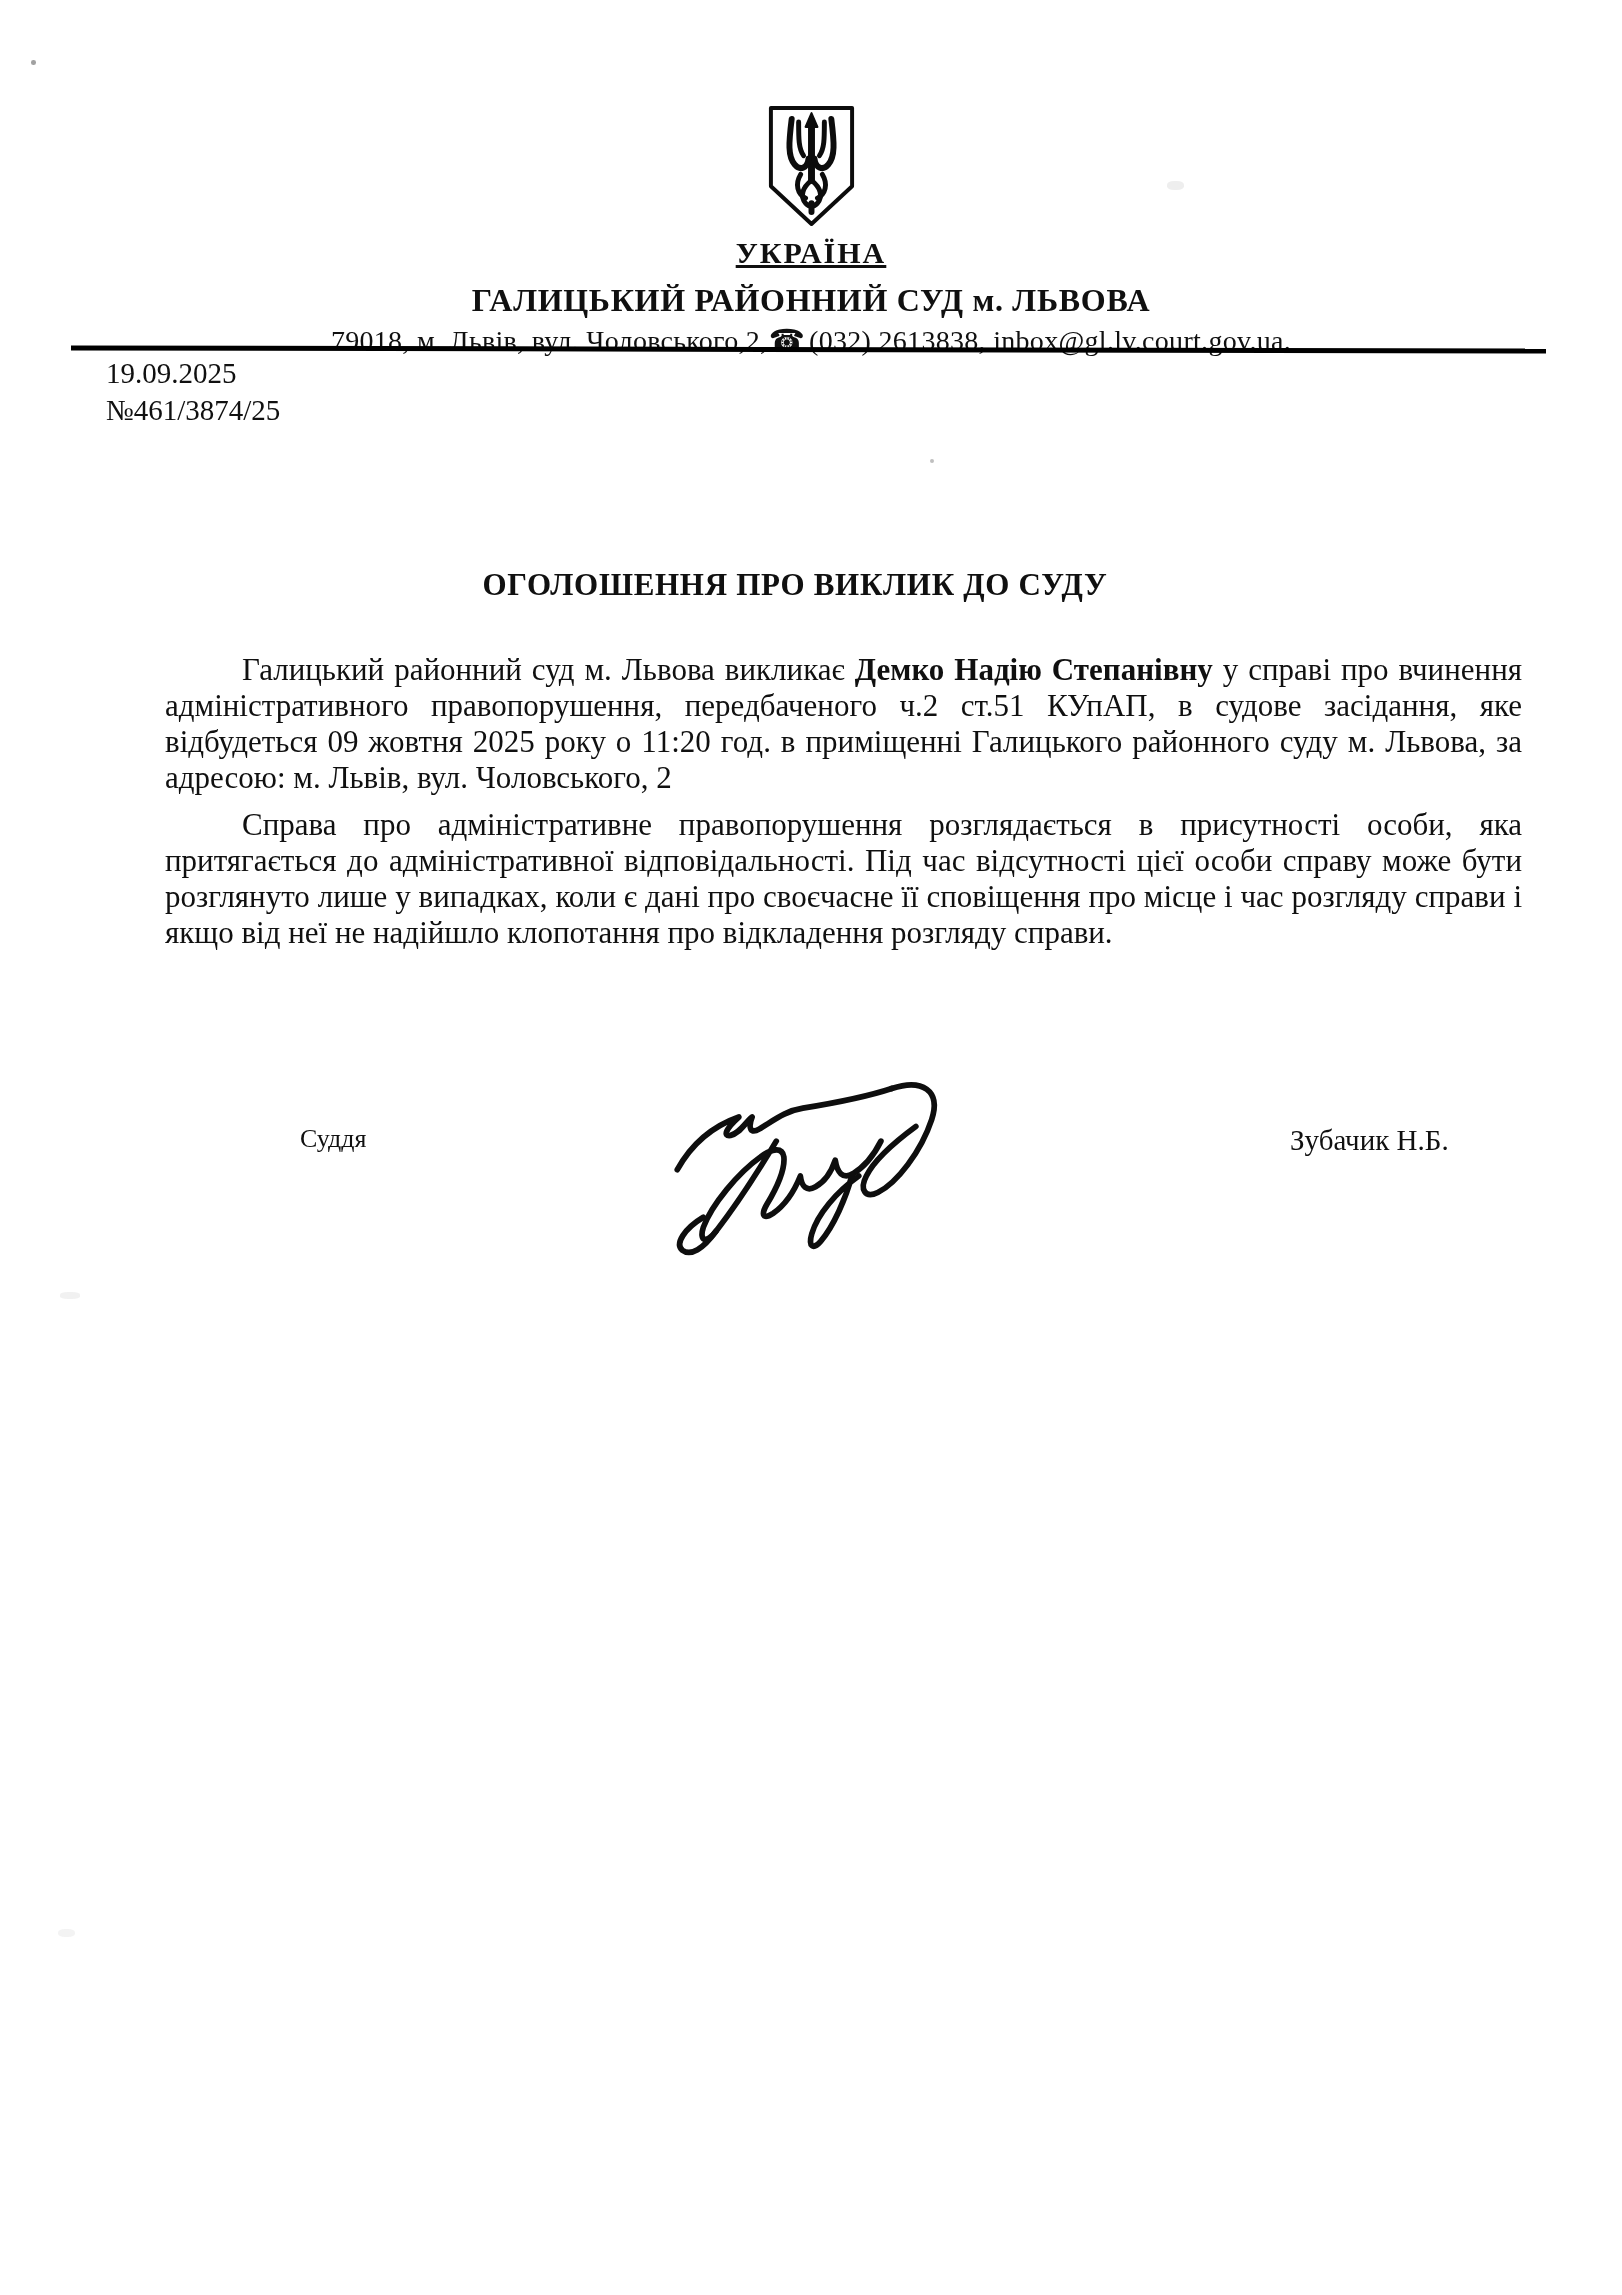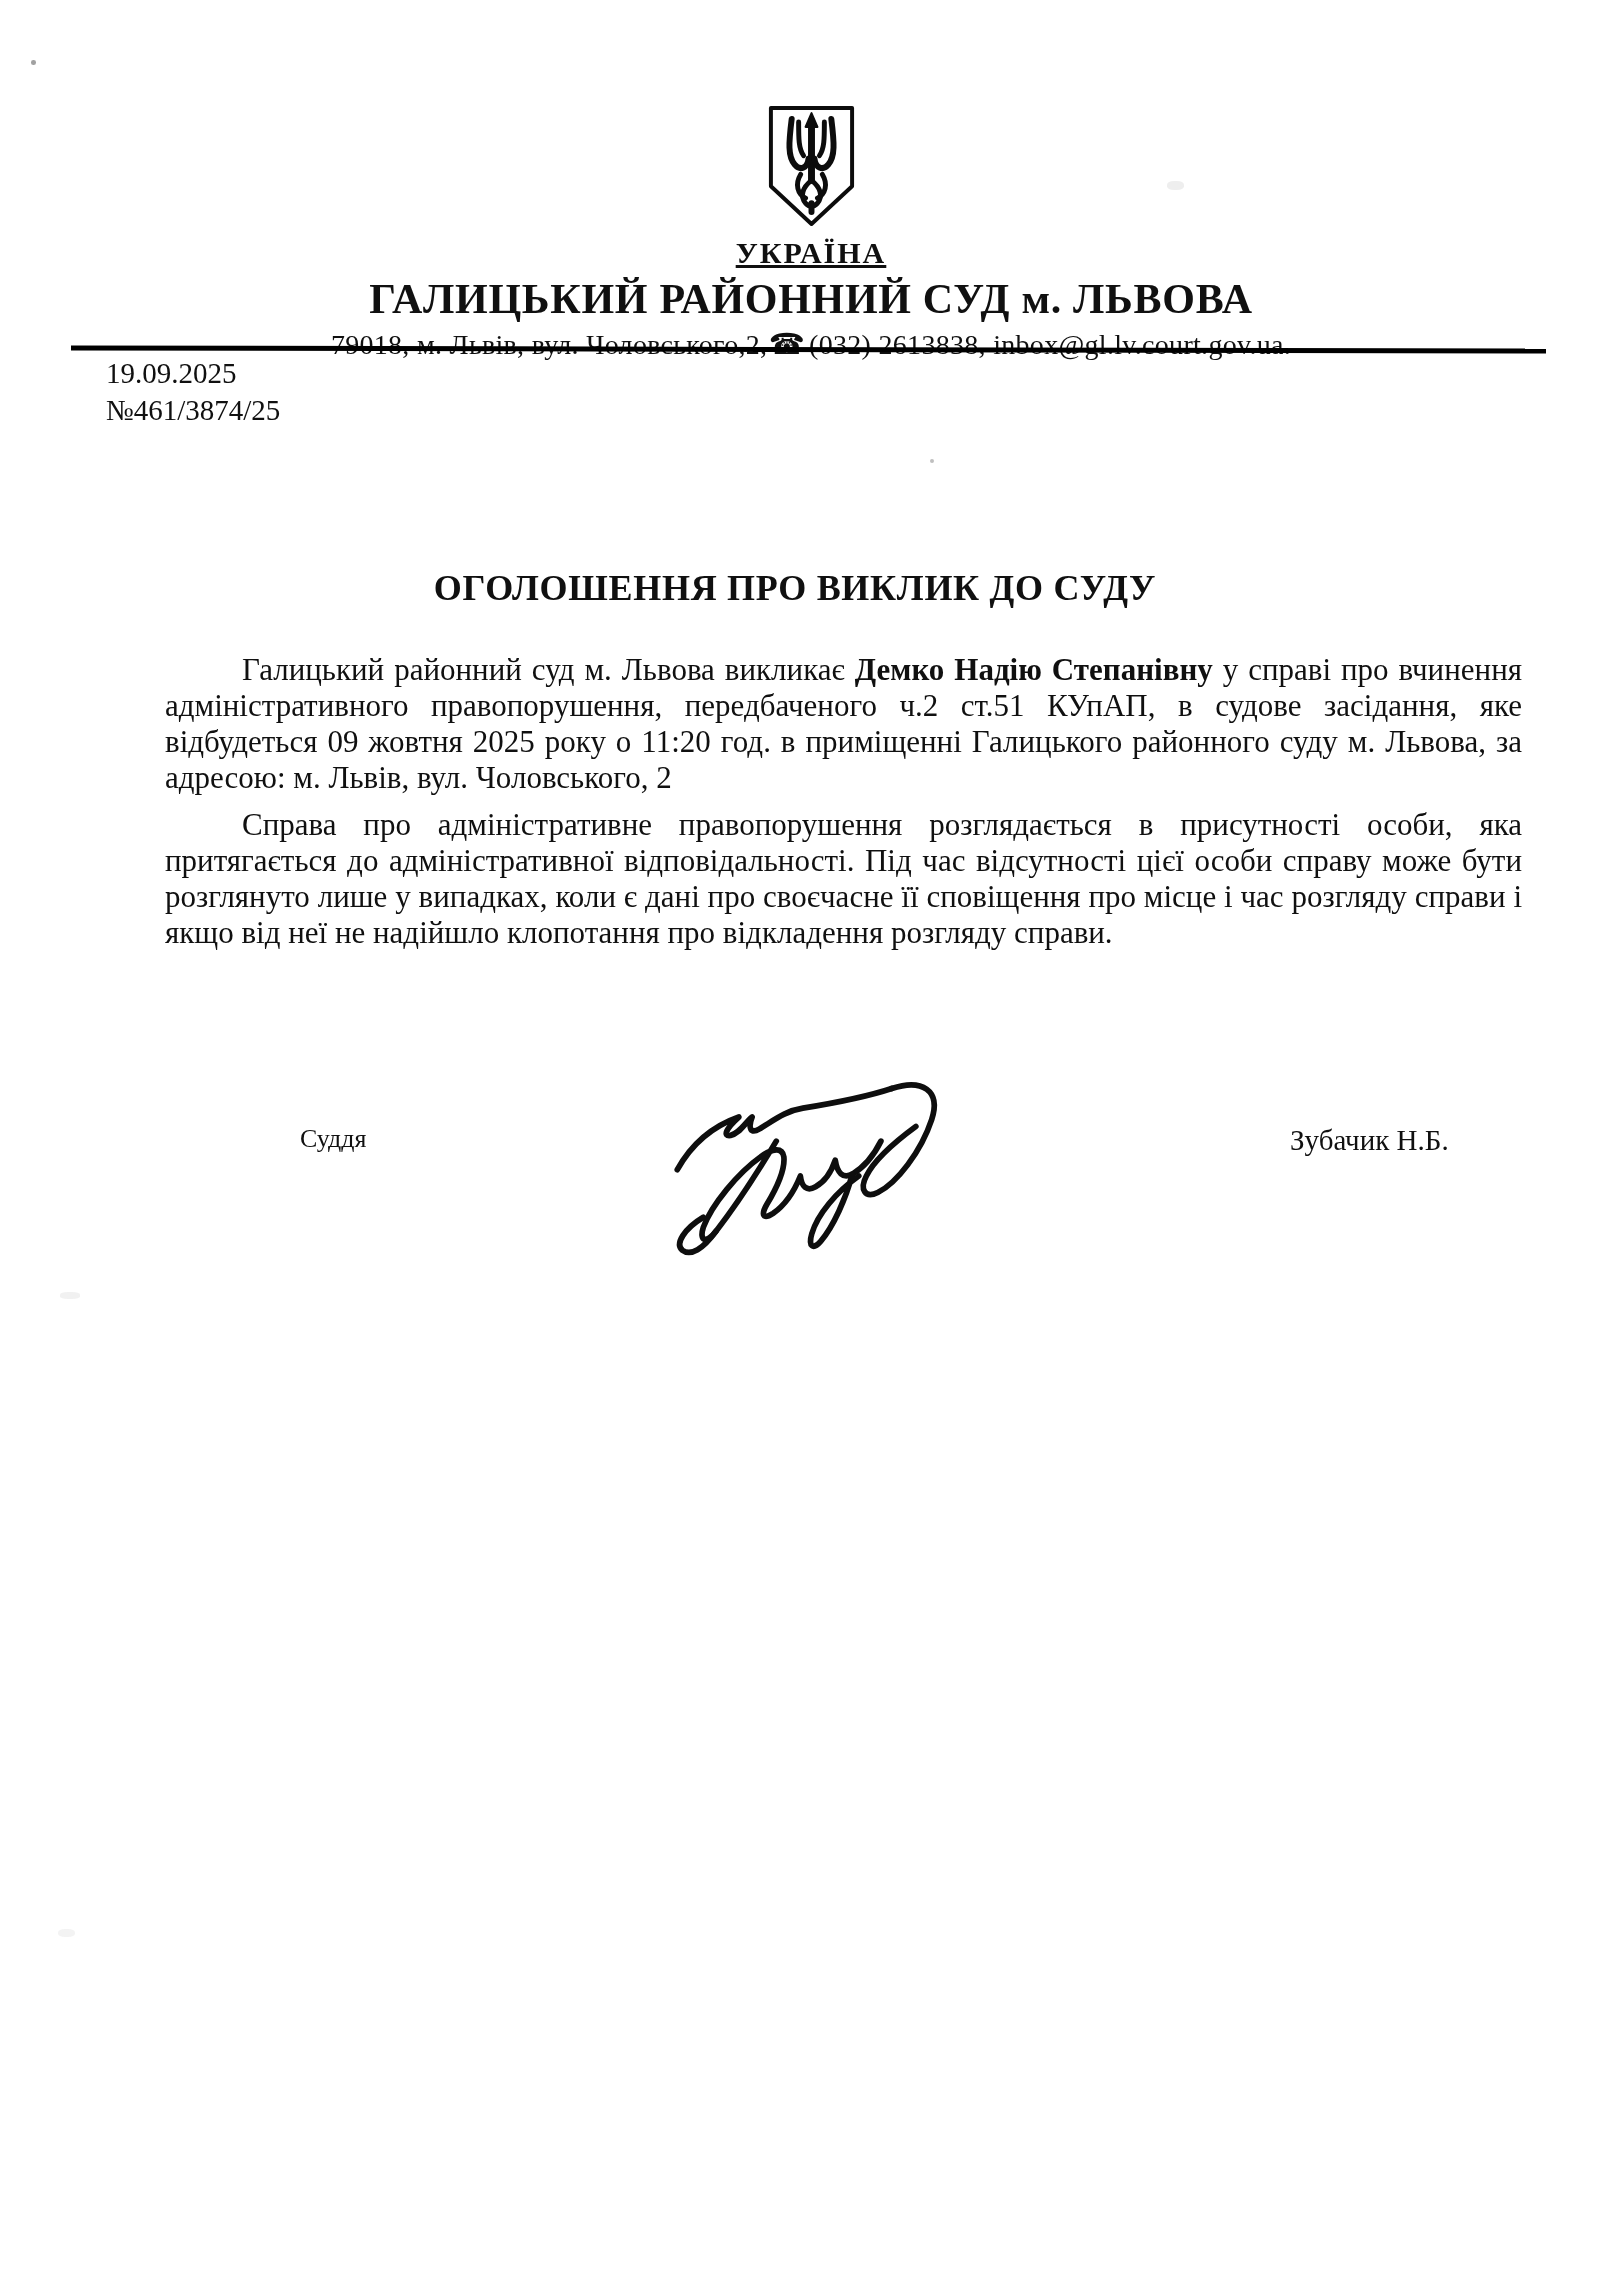--- a/index.html
+++ b/index.html
@@ -31,22 +31,22 @@
     height: 128px;
   }
   .country {
     margin-top: 5.2px;
     font-size: 30px;
     font-weight: bold;
     letter-spacing: 2px;
     text-decoration: underline;
   }
   .court-name {
-    margin-top: 5px;
-    font-size: 42px;
+    margin-top: 12px;
+    font-size: 32px;
     font-weight: bold;
     letter-spacing: 0.7px;
   }
   .address-line {
     margin-top: 3.9px;
     font-size: 28px;
     letter-spacing: 0.3px;
     white-space: nowrap;
   }
   .phone-glyph {
@@ -73,21 +73,21 @@
     line-height: 37px;
   }
   
   .doc-title {
     position: absolute;
     top: 567px;
     left: 108px;
     width: 1374px;
     margin: 0;
     text-align: center;
-    font-size: 36px;
+    font-size: 31px;
     font-weight: bold;
     letter-spacing: 0.7px;
   }
   
   .body-text {
     position: absolute;
     top: 641px;
     left: 154px;
     width: 1379px;
     font-size: 31px;

